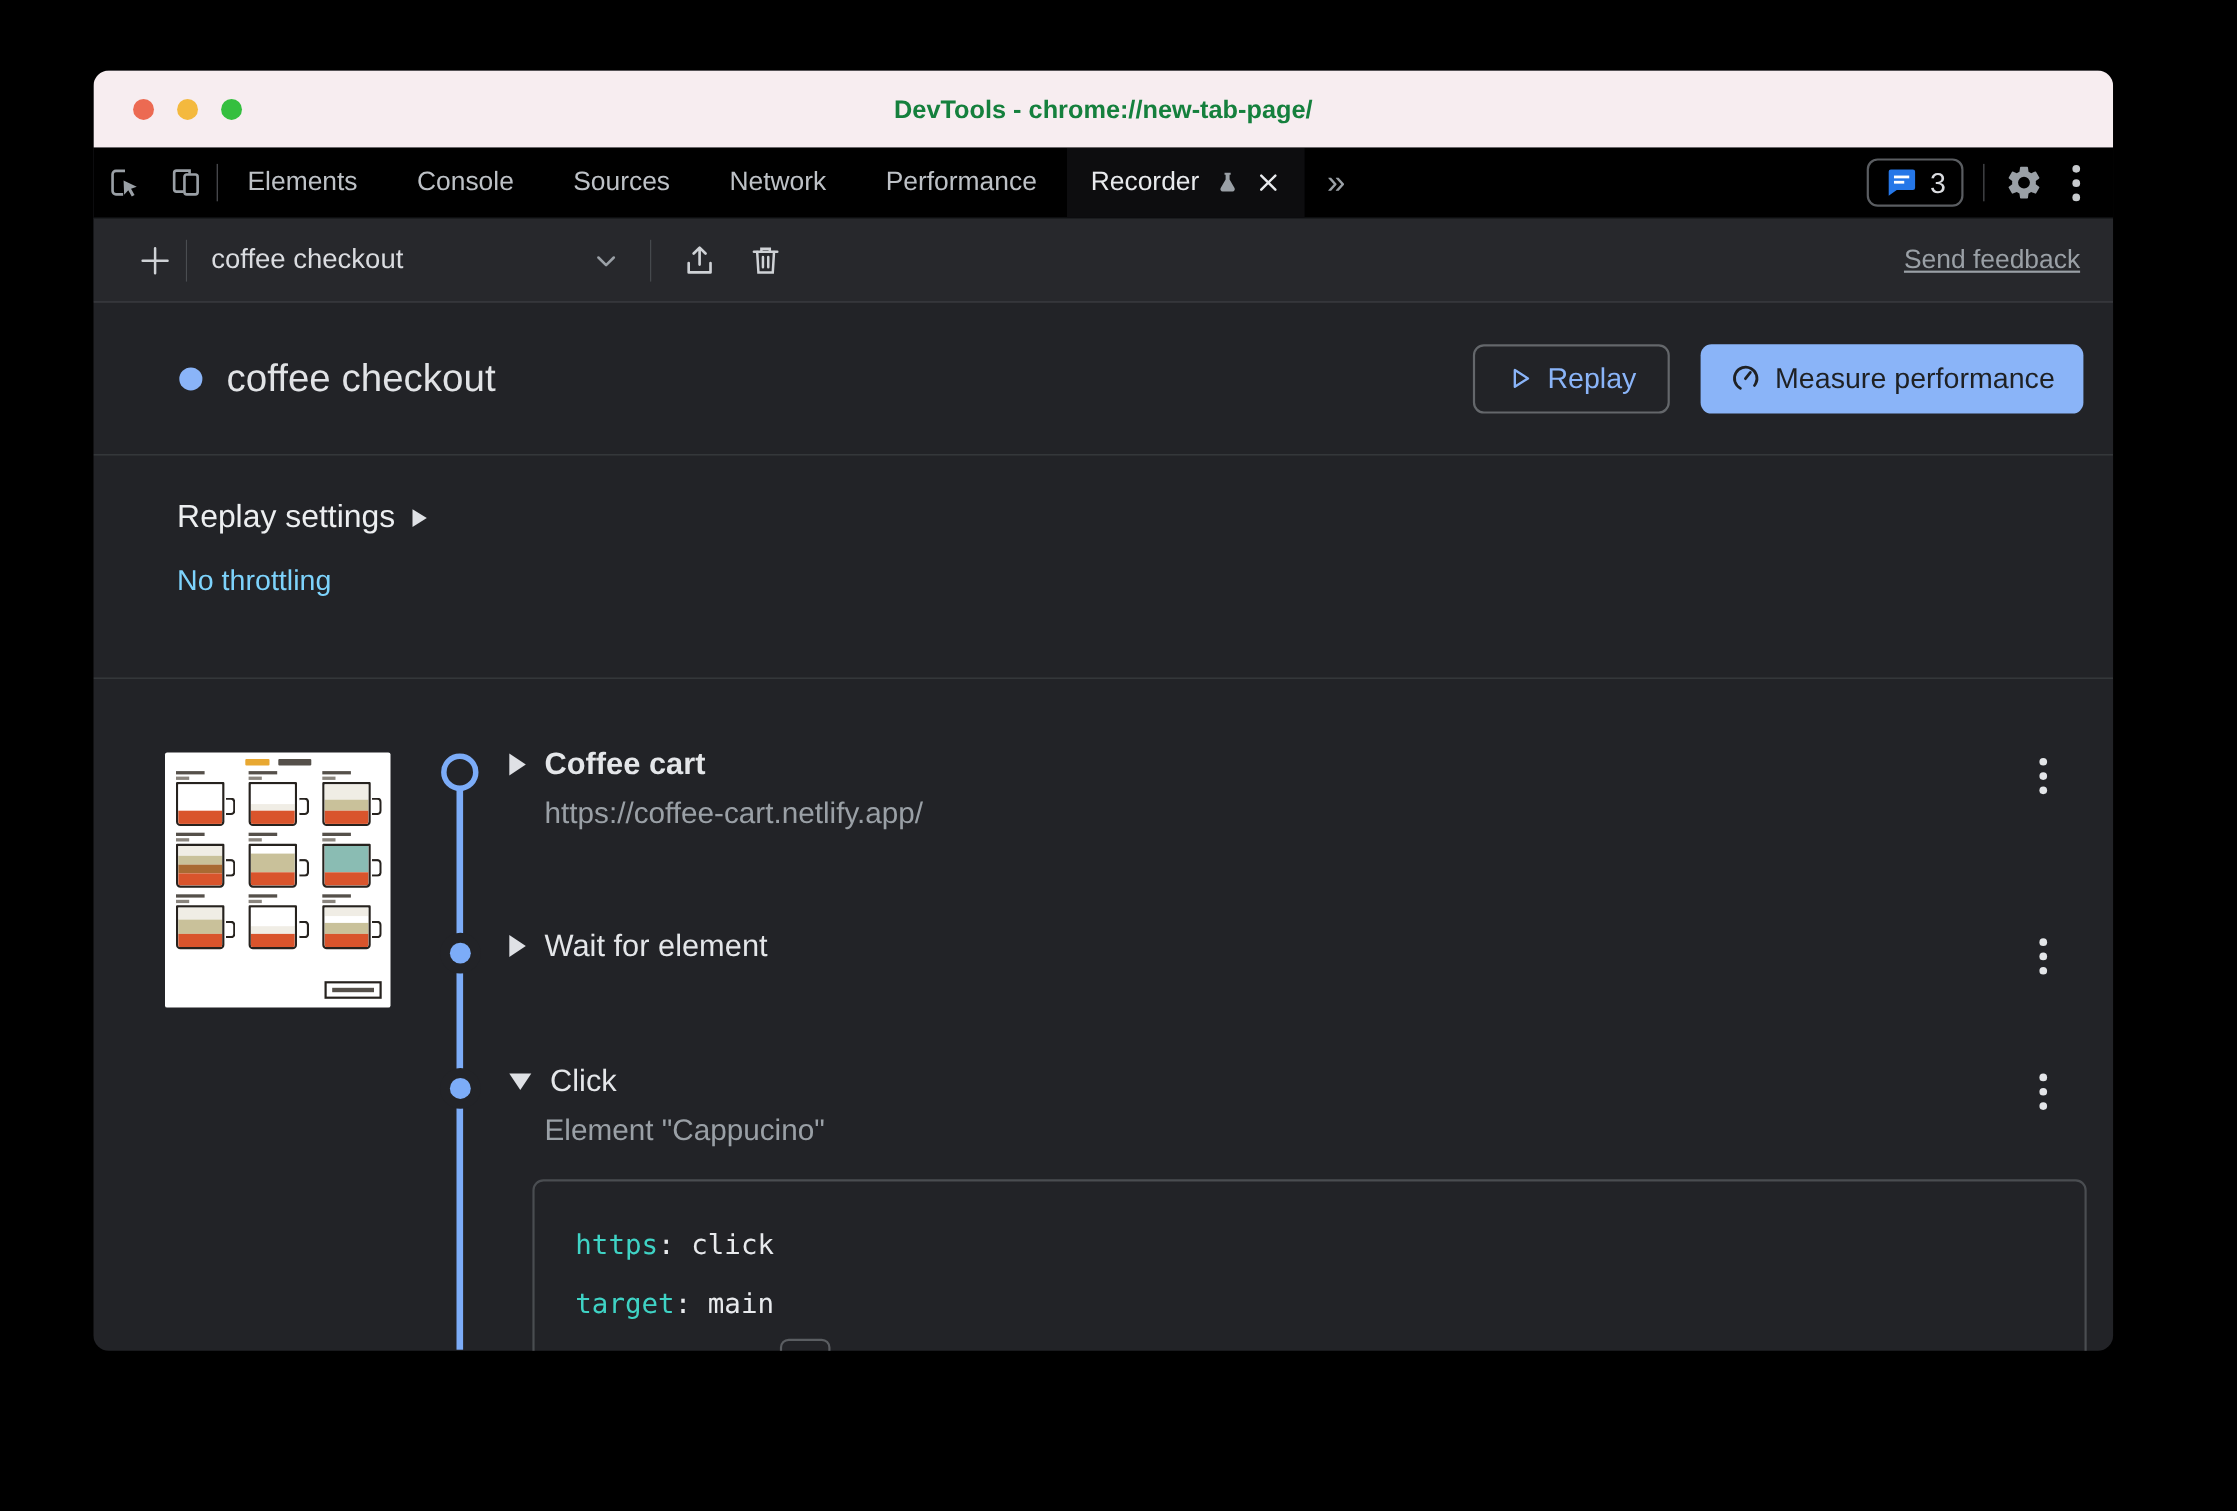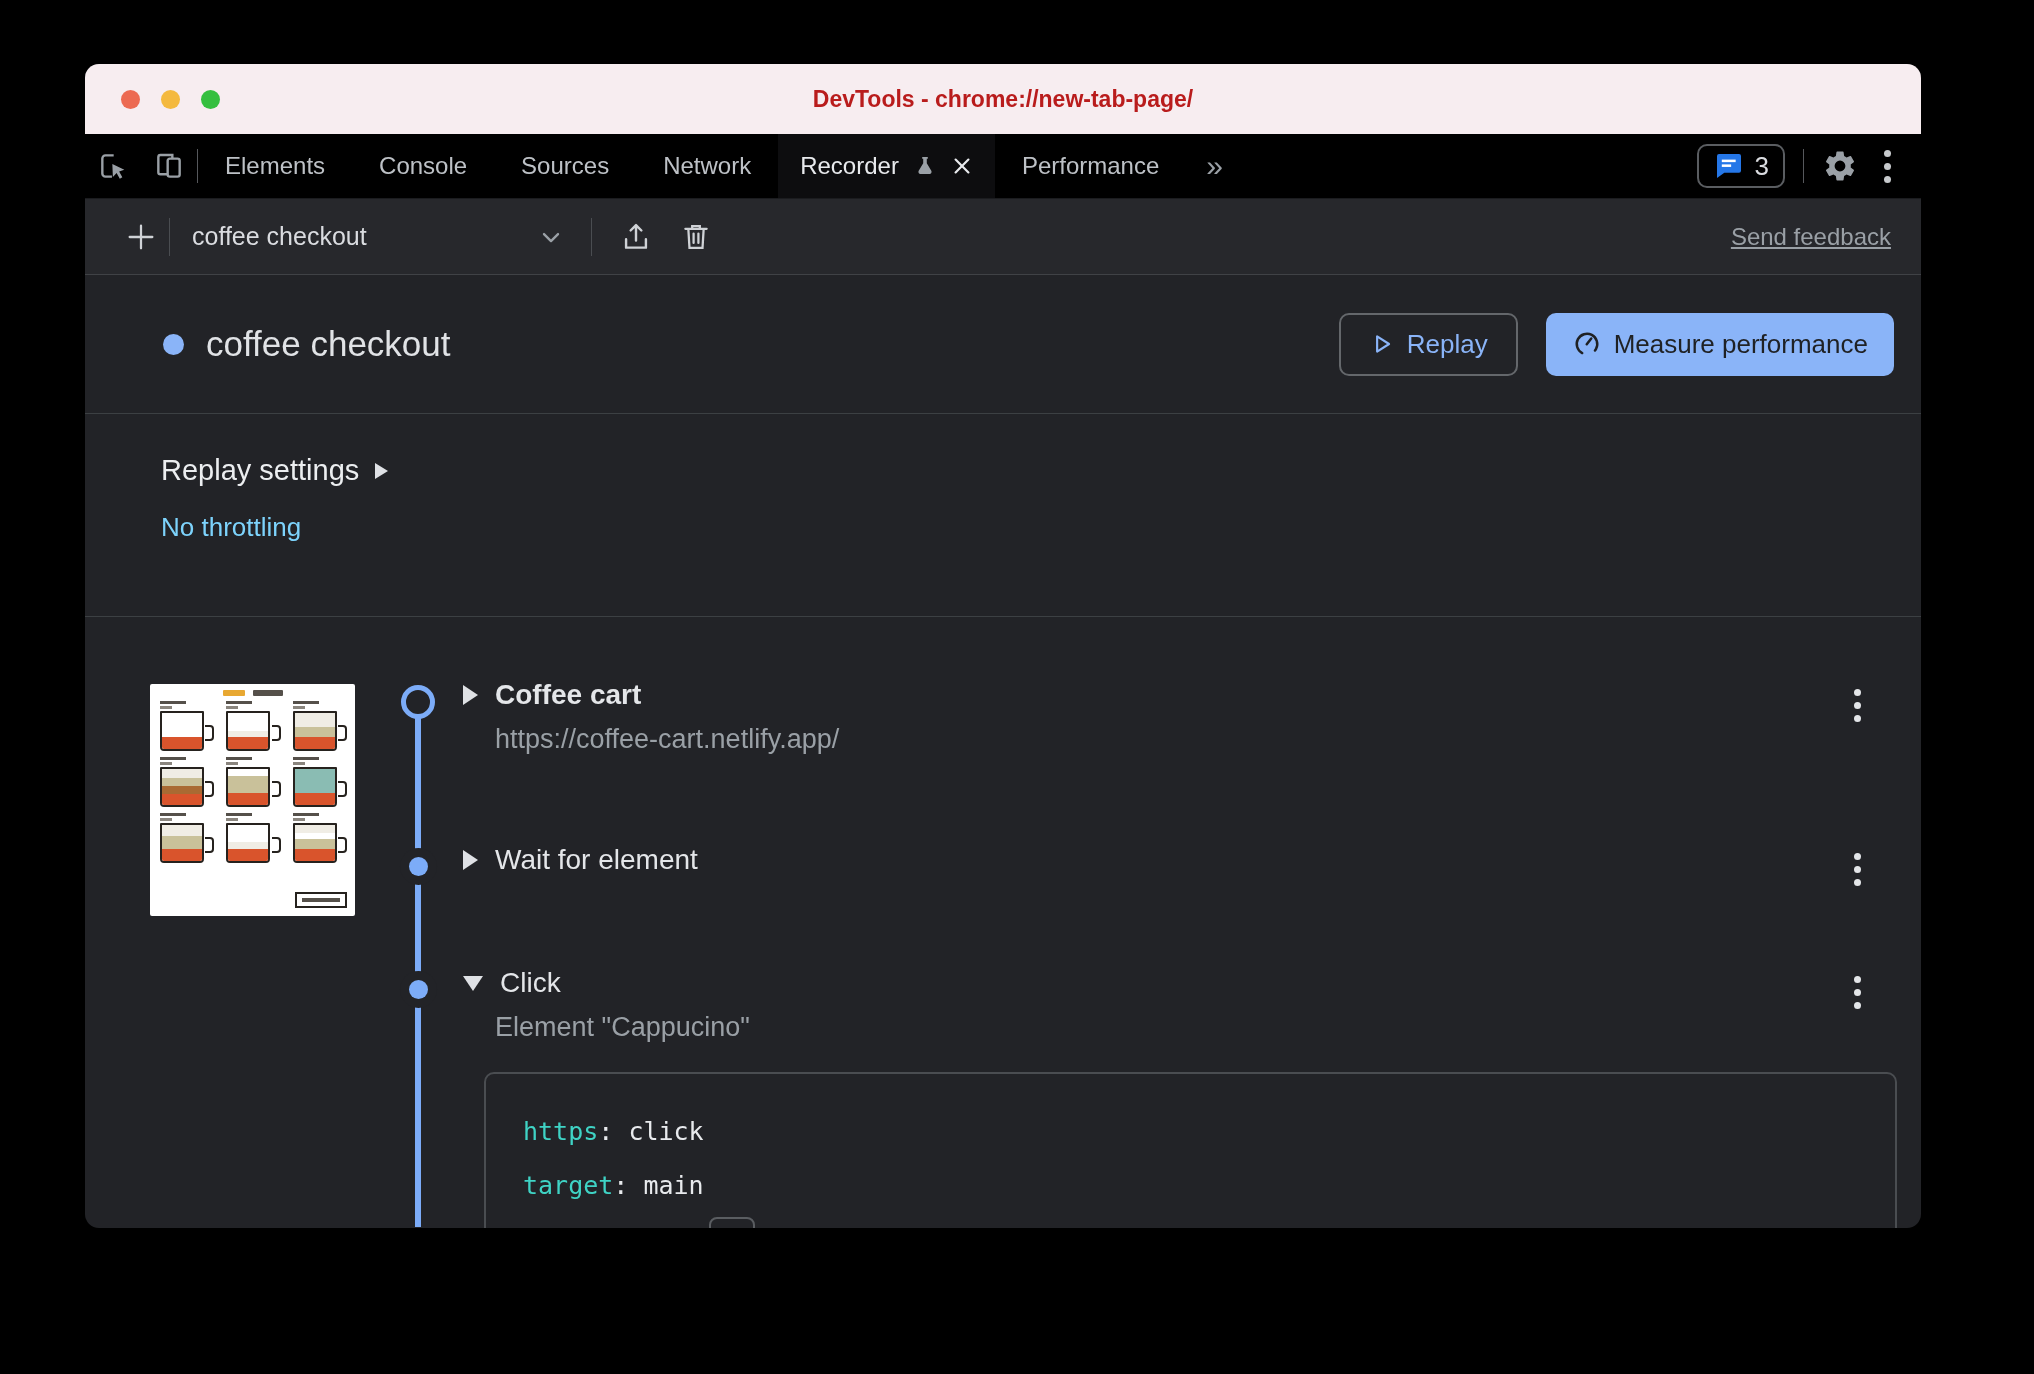--- a/index.html
+++ b/index.html
@@ -9,21 +9,21 @@
     border-radius:14px; overflow:hidden; background:#222327;
     box-shadow:0 40px 90px rgba(0,0,0,.8);
   }
   
   .titlebar { height:70px; background:#f7edf0; display:flex; align-items:center; position:relative; }
   .lights { display:flex; gap:21px; margin-left:36px; }
   .light { width:19px; height:19px; border-radius:50%; }
   .light.red { background:#ec6a52; }
   .light.yellow { background:#f4b93e; }
   .light.green { background:#35bf3f; }
-  .win-title { position:absolute; left:0; right:0; text-align:center; font-size:23px; font-weight:700; color:#b91c1c; }
+  .win-title { position:absolute; left:0; right:0; text-align:center; font-size:23px; font-weight:700; color:#15803d; }
   
   .tabbar { height:64px; background:#000000; display:flex; align-items:stretch; color:#bdc1c6; }
   .tabbar .iconbtn { display:flex; align-items:center; justify-content:center; width:56px; color:#9aa0a6; }
   .vdiv { width:1px; background:#56585c; height:34px; align-self:center; }
   .tab { display:flex; align-items:center; padding:0 27px; font-size:24px; color:#bdc1c6; }
   .tab.recorder { background:#0d0d0f; color:#e8eaed; gap:14px; padding:0 22px; }
   .more-tabs { display:flex; align-items:center; font-size:30px; color:#9aa0a6; padding:0 20px; }
   .tab-right { margin-left:auto; display:flex; align-items:center; gap:18px; padding-right:22px; }
   .msgbtn { display:flex; align-items:center; gap:10px; border:2px solid #5a5d61; border-radius:10px; height:44px; padding:0 14px; }
   .msgbtn .count { font-size:26px; color:#dadce0; }
@@ -123,34 +123,34 @@
           <path d="M14.5 6V3.8H5.6A1.6 1.6 0 0 0 4 5.4v11.2a1.6 1.6 0 0 0 1.6 1.6h4.9"></path>
           <rect x="11" y="6.5" width="9" height="13.5" rx="1.6"></rect>
         </svg>
       </span>
     </span>
     <span class="vdiv"></span>
     <span class="tab">Elements</span>
     <span class="tab">Console</span>
     <span class="tab">Sources</span>
     <span class="tab">Network</span>
+    <span class="tab">Performance</span>
     <span class="tab recorder">
       <span>Recorder</span>
       <span>
         <svg width="24" height="24" viewBox="0 0 24 24" fill="#9aa0a6">
           <path d="M9.2 3h5.6v1.8h-1v4.4l4.5 7.6c.8 1.4-.2 3.2-1.8 3.2H7.5c-1.6 0-2.6-1.8-1.8-3.2l4.5-7.6V4.8h-1V3z"></path>
         </svg>
       </span>
       <span>
         <svg width="22" height="22" viewBox="0 0 24 24" fill="none" stroke="#e8eaed" stroke-width="2.4" stroke-linecap="round">
           <path d="M5 5l14 14M19 5L5 19"></path>
         </svg>
       </span>
     </span>
-    <span class="tab">Performance</span>
     <span class="more-tabs">»</span>
 
     <span class="tab-right">
       <span class="msgbtn">
         <span>
           <svg width="32" height="32" viewBox="0 0 24 24">
             <path fill="#2577e8" d="M3 4.5A1.5 1.5 0 0 1 4.5 3h15A1.5 1.5 0 0 1 21 4.5v11a1.5 1.5 0 0 1-1.5 1.5H8.5L3 21V4.5z"></path>
             <rect x="6.6" y="7.2" width="10.4" height="1.9" fill="#fff"></rect>
             <rect x="6.6" y="10.8" width="7" height="1.9" fill="#fff"></rect>
           </svg>

